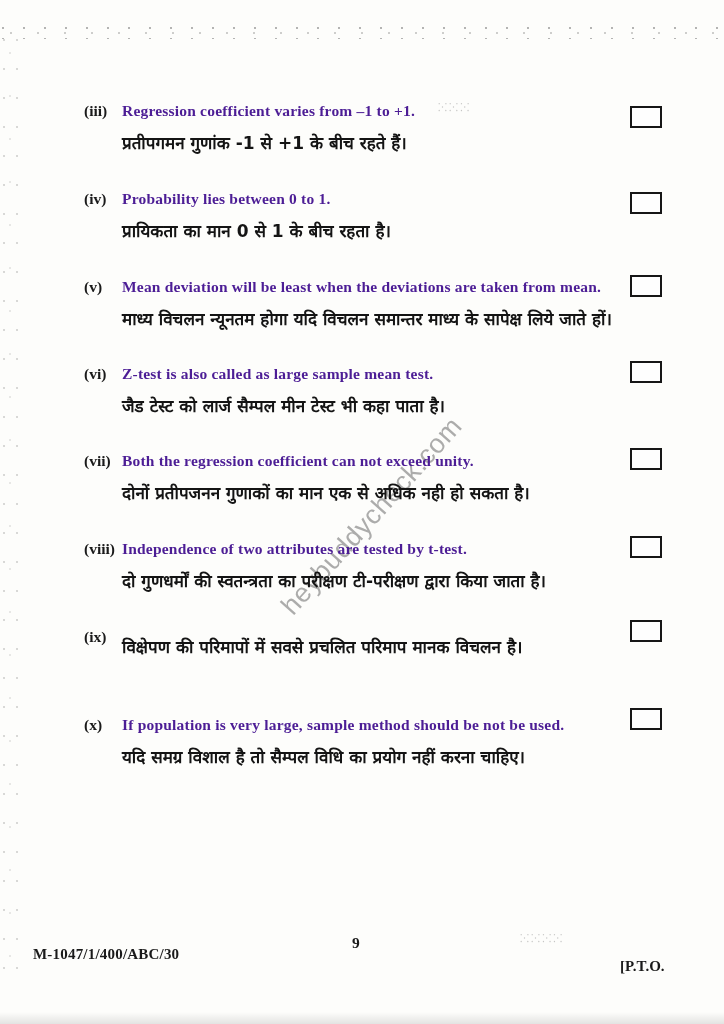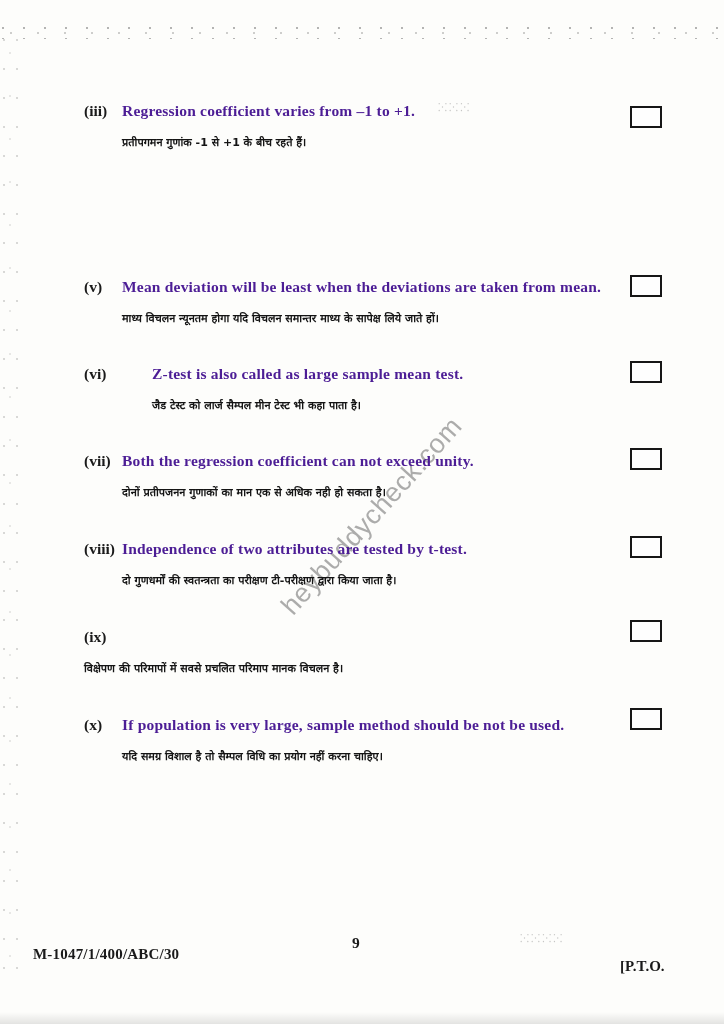--- a/index.html
+++ b/index.html
@@ -48,21 +48,21 @@
     white-space:nowrap;
     pointer-events:none;
   }
 
   
   .q-item { position:absolute; left:84px; width:620px; display:flex; align-items:flex-start; }
   .q-num  { flex:none; width:38px; font-size:15.5px; font-weight:600; line-height:22px; }
   .q-lines{ flex:1; }
   .q-en   { font-size:15.5px; font-weight:600; line-height:22px; letter-spacing:.2px;
             white-space:nowrap; color:#4c1d95; }
-  .q-hi   { margin-top:9px; font-size:11px; font-weight:600; line-height:24px;
+  .q-hi   { margin-top:9px; font-size:17px; font-weight:600; line-height:24px;
             white-space:nowrap; color:#141414;
             font-family:"DejaVu Sans", sans-serif; }
   .answer-box {
     position:absolute; left:546px; top:1px;
     width:28px; height:18px;
     border:2.5px solid #161616;
     background:#fefefe;
   }
 
   
@@ -85,31 +85,39 @@
 
   <div class="q-item" style="top:100px;">
     <span class="q-num">(iii)</span>
     <div class="q-lines">
       <div class="q-en">Regression coefficient varies from –1 to +1.</div>
       <div class="q-hi">प्रतीपगमन गुणांक -1 से +1 के बीच रहते हैं।</div>
     </div>
     <span class="answer-box" style="top:6px;"></span>
   </div>
 
+  <div class="q-item" style="top:188px;">
+    <span class="q-num">(iv)</span>
+    <div class="q-lines">
+      <div class="q-en">Probability lies between 0 to 1.</div>
+      <div class="q-hi">प्रायिकता का मान 0 से 1 के बीच रहता है।</div>
+    </div>
+    <span class="answer-box" style="top:4px;"></span>
+  </div>
 
   <div class="q-item" style="top:276px;">
     <span class="q-num">(v)</span>
     <div class="q-lines">
       <div class="q-en">Mean deviation will be least when the deviations are taken from mean.</div>
       <div class="q-hi">माध्य विचलन न्यूनतम होगा यदि विचलन समान्तर माध्य के सापेक्ष लिये जाते हों।</div>
     </div>
     <span class="answer-box" style="top:-1px;"></span>
   </div>
 
-  <div class="q-item" style="top:363px;gap:30px;">
+  <div class="q-item" style="top:363px;">
     <span class="q-num">(vi)</span>
     <div class="q-lines">
       <div class="q-en">Z-test is also called as large sample mean test.</div>
       <div class="q-hi">जैड टेस्ट को लार्ज सैम्पल मीन टेस्ट भी कहा पाता है।</div>
     </div>
     <span class="answer-box" style="top:-2px;"></span>
   </div>
 
   <div class="q-item" style="top:538px;">
     <span class="q-num">(viii)</span>
@@ -122,21 +130,21 @@
 
   <div class="q-item" style="top:450px;">
     <span class="q-num">(vii)</span>
     <div class="q-lines">
       <div class="q-en">Both the regression coefficient can not exceed unity.</div>
       <div class="q-hi">दोनों प्रतीपजनन गुणाकों का मान एक से अधिक नही हो सकता है।</div>
     </div>
     <span class="answer-box" style="top:-2px;"></span>
   </div>
 
-  <div class="q-item" style="top:626px;flex-direction:column;">
+  <div class="q-item" style="top:626px;">
     <span class="q-num">(ix)</span>
     <div class="q-lines">
       <div class="q-hi">विक्षेपण की परिमापों में सवसे प्रचलित परिमाप मानक विचलन है।</div>
     </div>
     <span class="answer-box" style="top:-6px;"></span>
   </div>
 
   <div class="q-item" style="top:714px;">
     <span class="q-num">(x)</span>
     <div class="q-lines">

